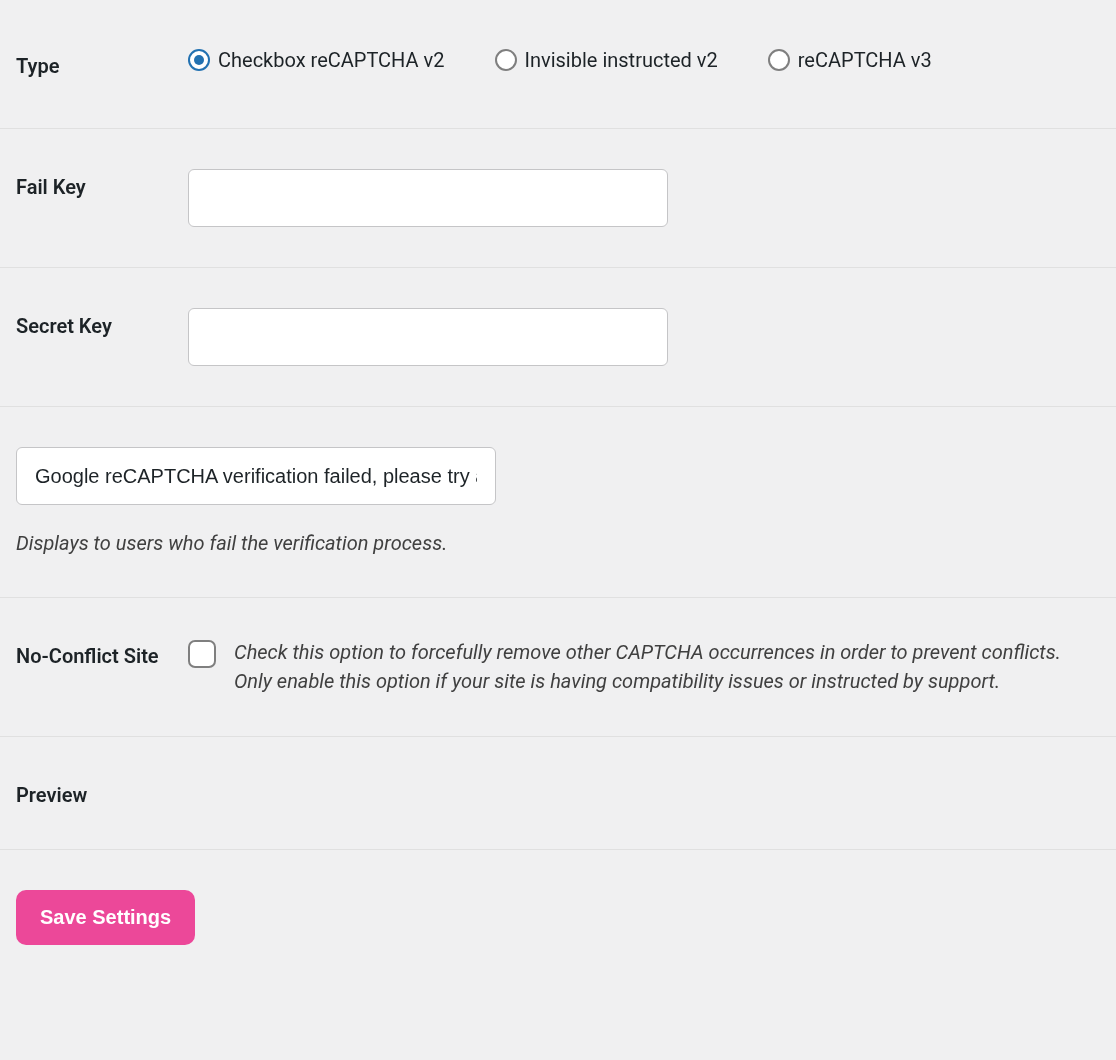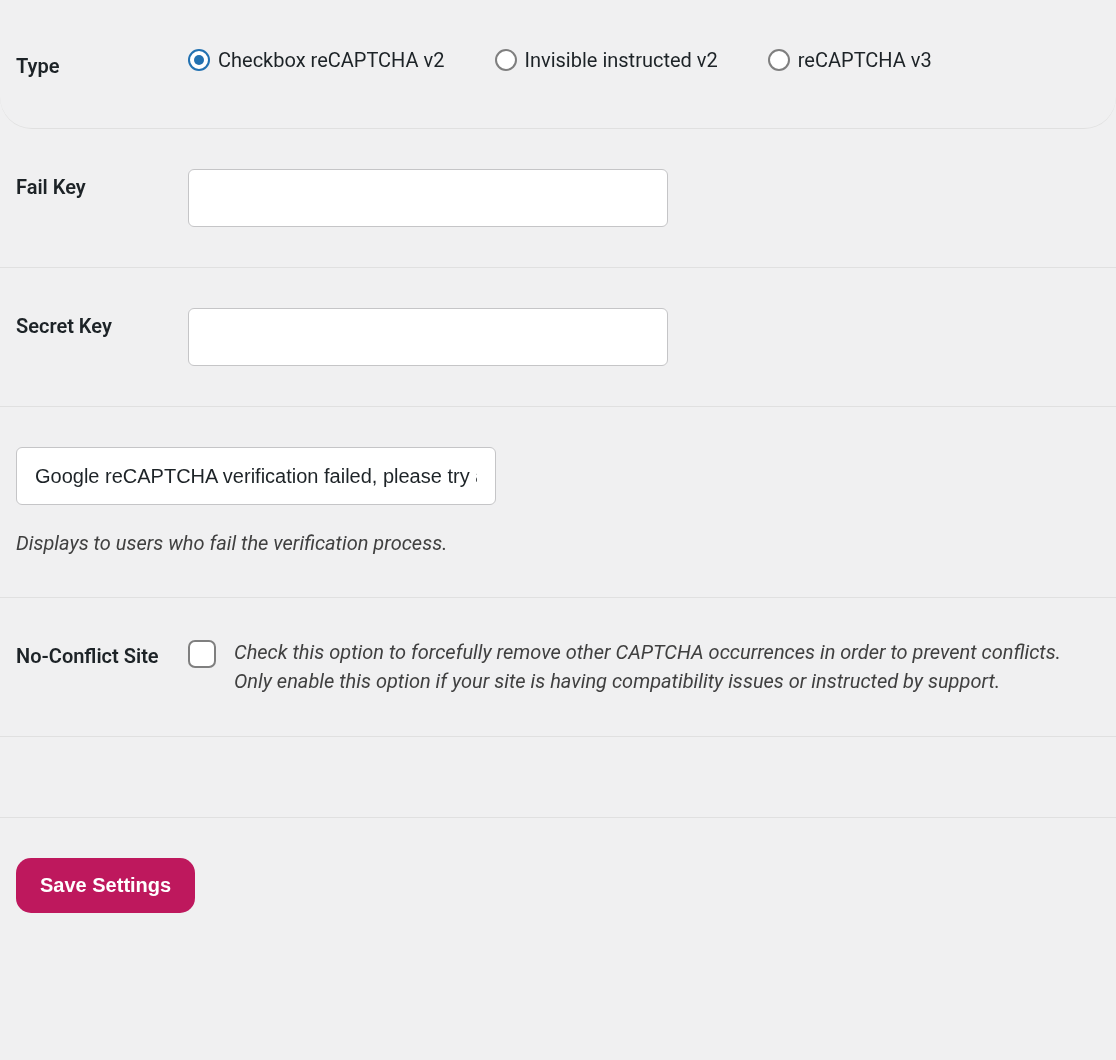--- a/index.html
+++ b/index.html
@@ -12,21 +12,20 @@
     }
     .form-row {
       display: flex;
       align-items: flex-start;
       padding: 40px 16px 40px 16px;
       border-bottom: 1px solid #e0e0e0;
     }
     .form-row.first {
       padding-top: 48px;
       padding-bottom: 48px;
-      border-radius: 32px;
     }
     .row-label {
       width: 172px;
       font-size: 20px;
       font-weight: 600;
       color: #1d2327;
       line-height: 1.4;
       padding-top: 4px;
     }
     .row-content {
@@ -111,24 +110,24 @@
     .preview-text {
       font-style: italic;
       font-size: 20px;
       color: #5a5f66;
       line-height: 1.4;
     }
     .save-row {
       padding: 40px 16px 16px 16px;
     }
     .save-btn {
-      background: #be185d;
+      background: #ec4899;
       color: #fff;
       border: none;
-      border-radius: 15px;
+      border-radius: 10px;
       padding: 16px 24px;
       font-size: 20px;
       font-weight: 600;
       cursor: pointer;
     }
   </style>
 </head>
 <body>
 
 <div class="form-row first">
@@ -176,17 +175,18 @@
   <div class="row-label">No-Conflict Site</div>
   <div class="row-content">
     <div class="checkbox-wrap">
       <span class="checkbox"></span>
       <span class="checkbox-desc">Check this option to forcefully remove other CAPTCHA occurrences in order to prevent conflicts. Only enable this option if your site is having compatibility issues or instructed by support.</span>
     </div>
   </div>
 </div>
 
 <div class="form-row">
+  <div class="row-label">Preview</div>
 </div>
 
 <div class="save-row">
   <button class="save-btn">Save Settings</button>
 </div>
 
 </body></html>

